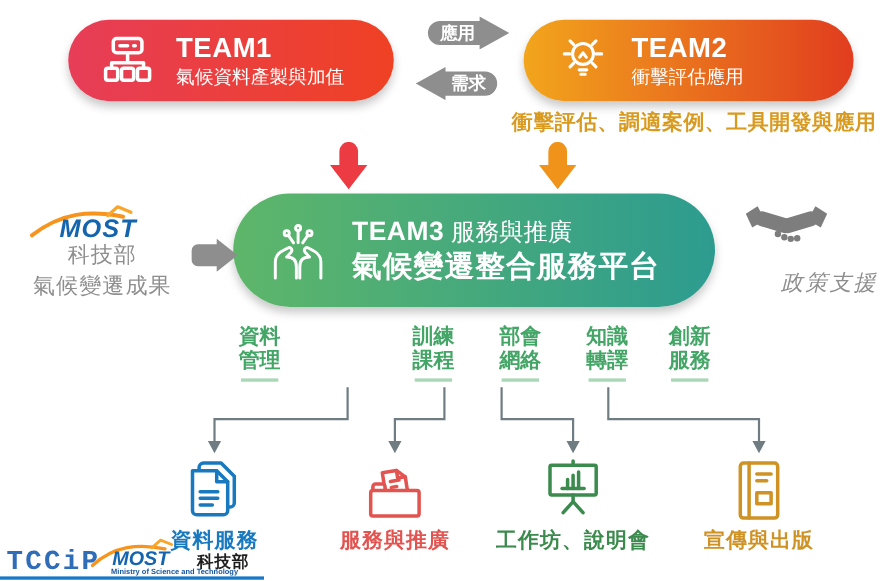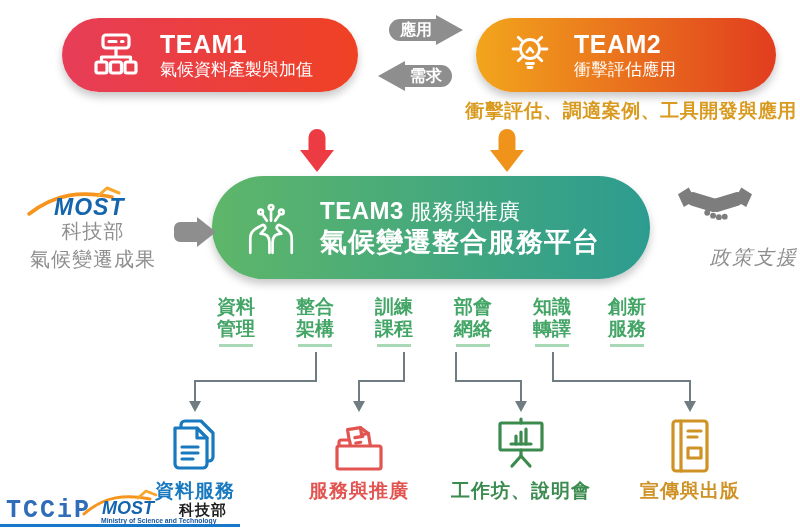--- a/index.html
+++ b/index.html
@@ -167,25 +167,20 @@
       </g>
     </svg>
   </div>
   <div class="support-lbl">政策支援</div>
 
   <div class="service" style="left:206px;">
     <div>資料</div>
       <div>管理</div>
       <div class="ul"></div>
   </div>
-  <div class="service" style="left:285px;">
-    <div>整合</div>
-      <div>架構</div>
-      <div class="ul"></div>
-  </div>
   <div class="service" style="left:364px;">
     <div>訓練</div>
       <div>課程</div>
       <div class="ul"></div>
   </div>
   <div class="service" style="left:443px;">
     <div>部會</div>
       <div>網絡</div>
       <div class="ul"></div>
   </div>

